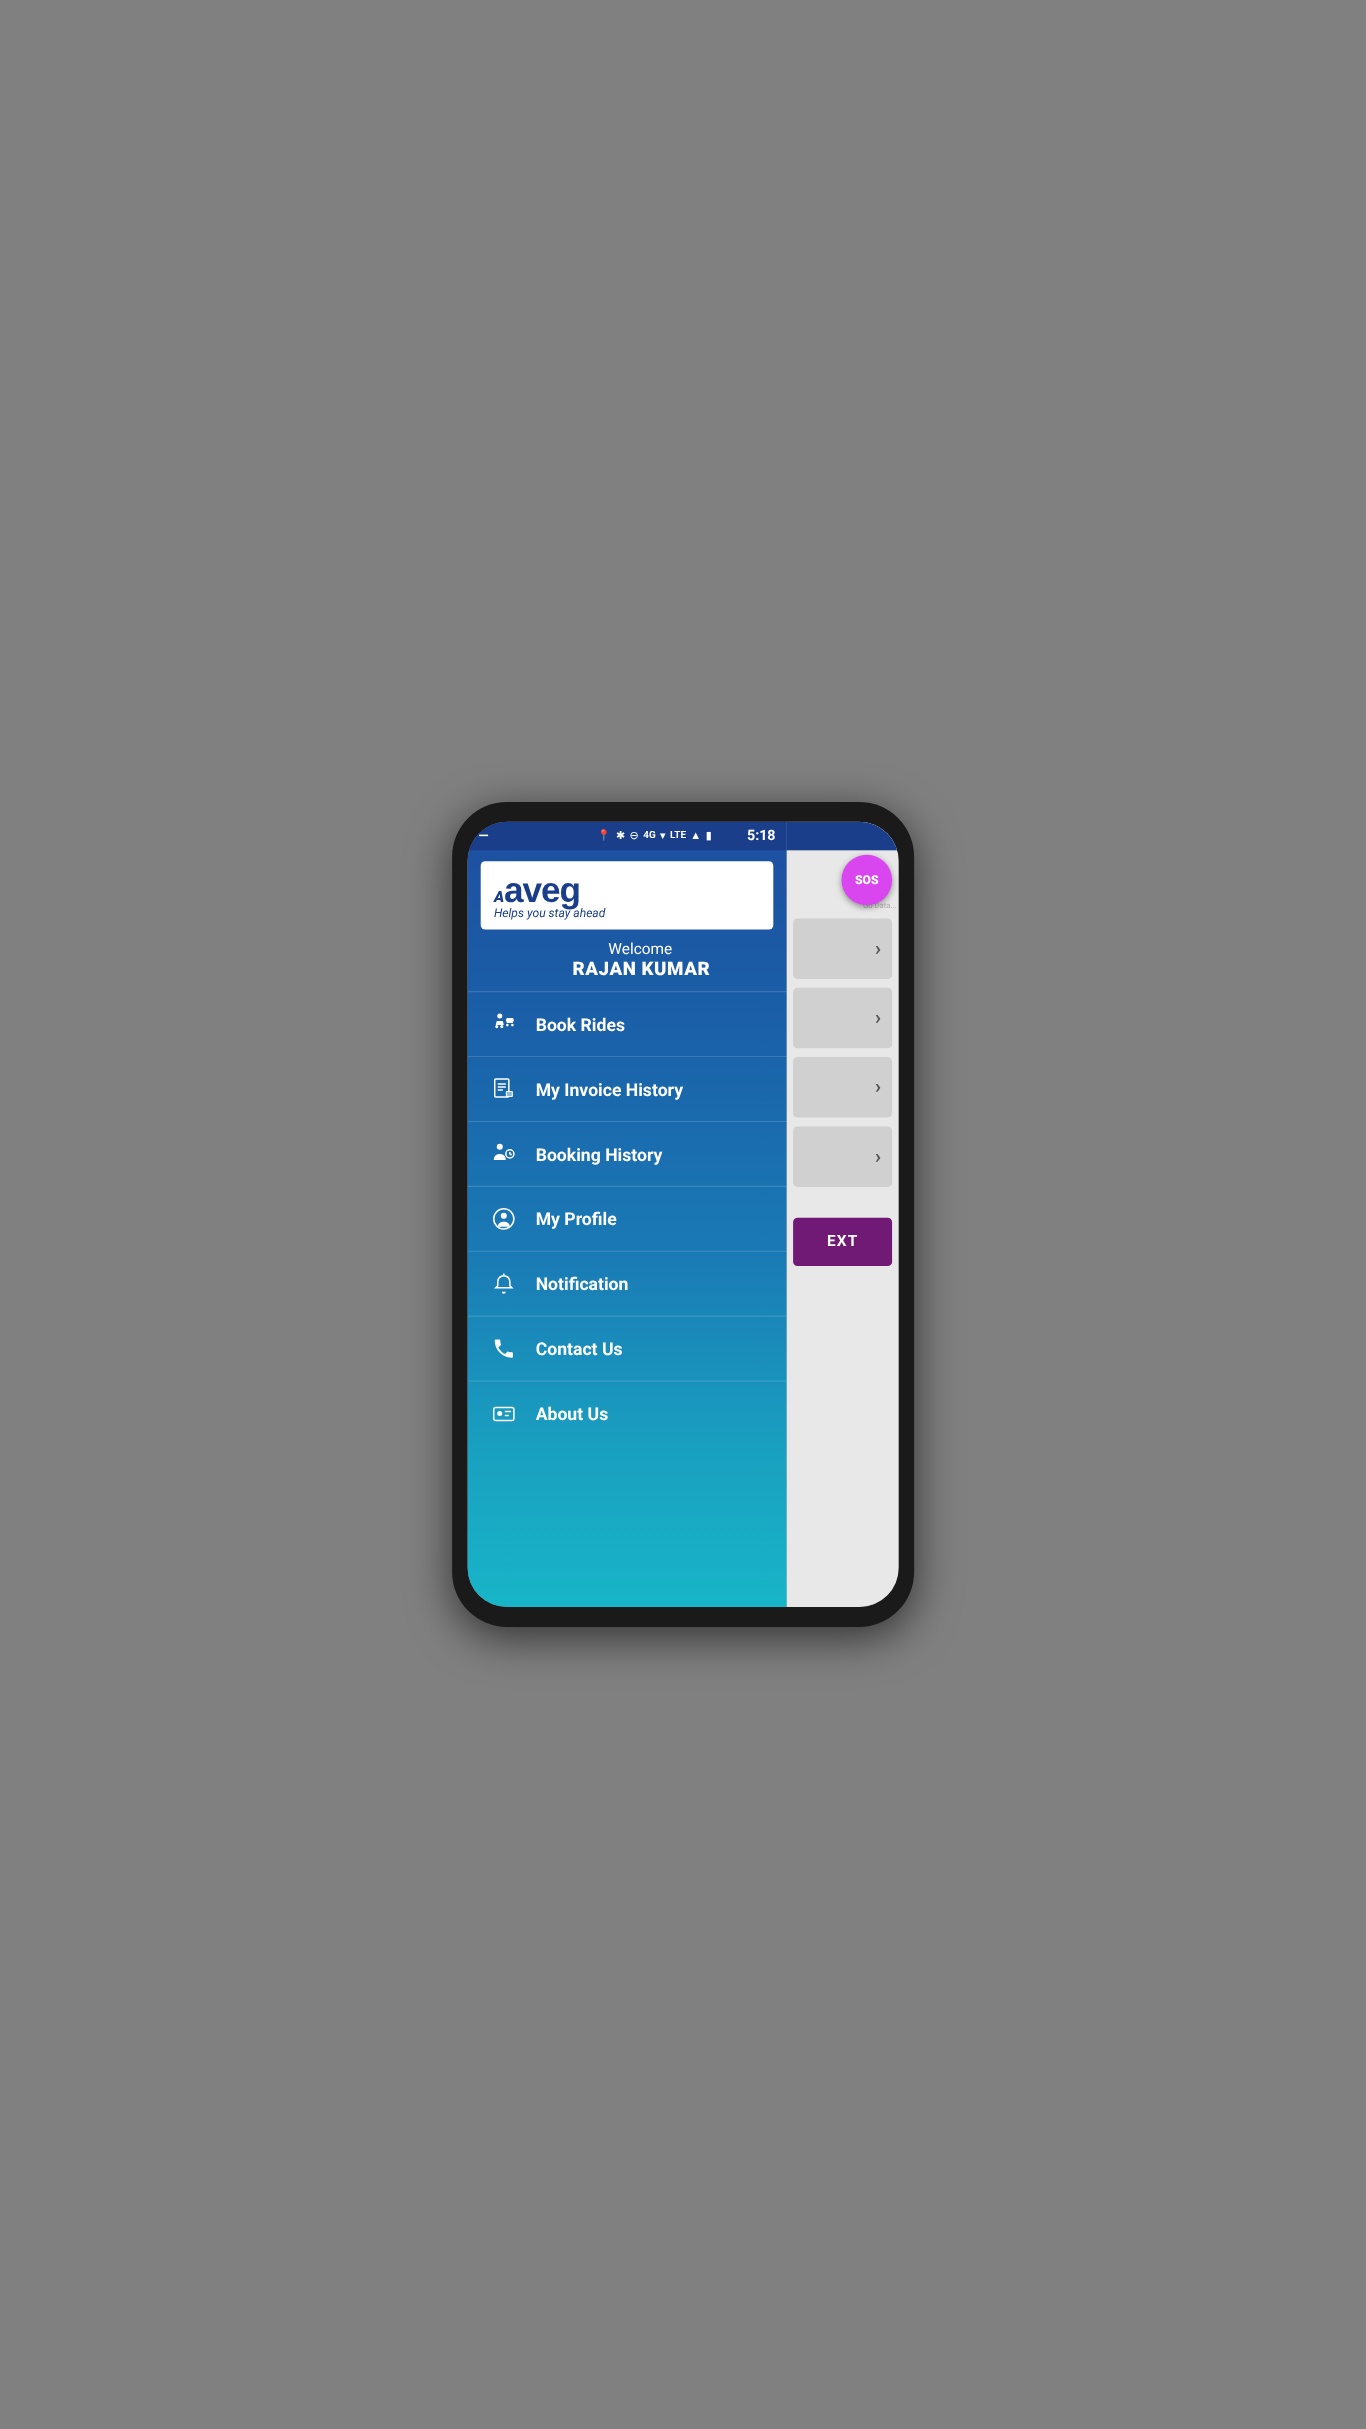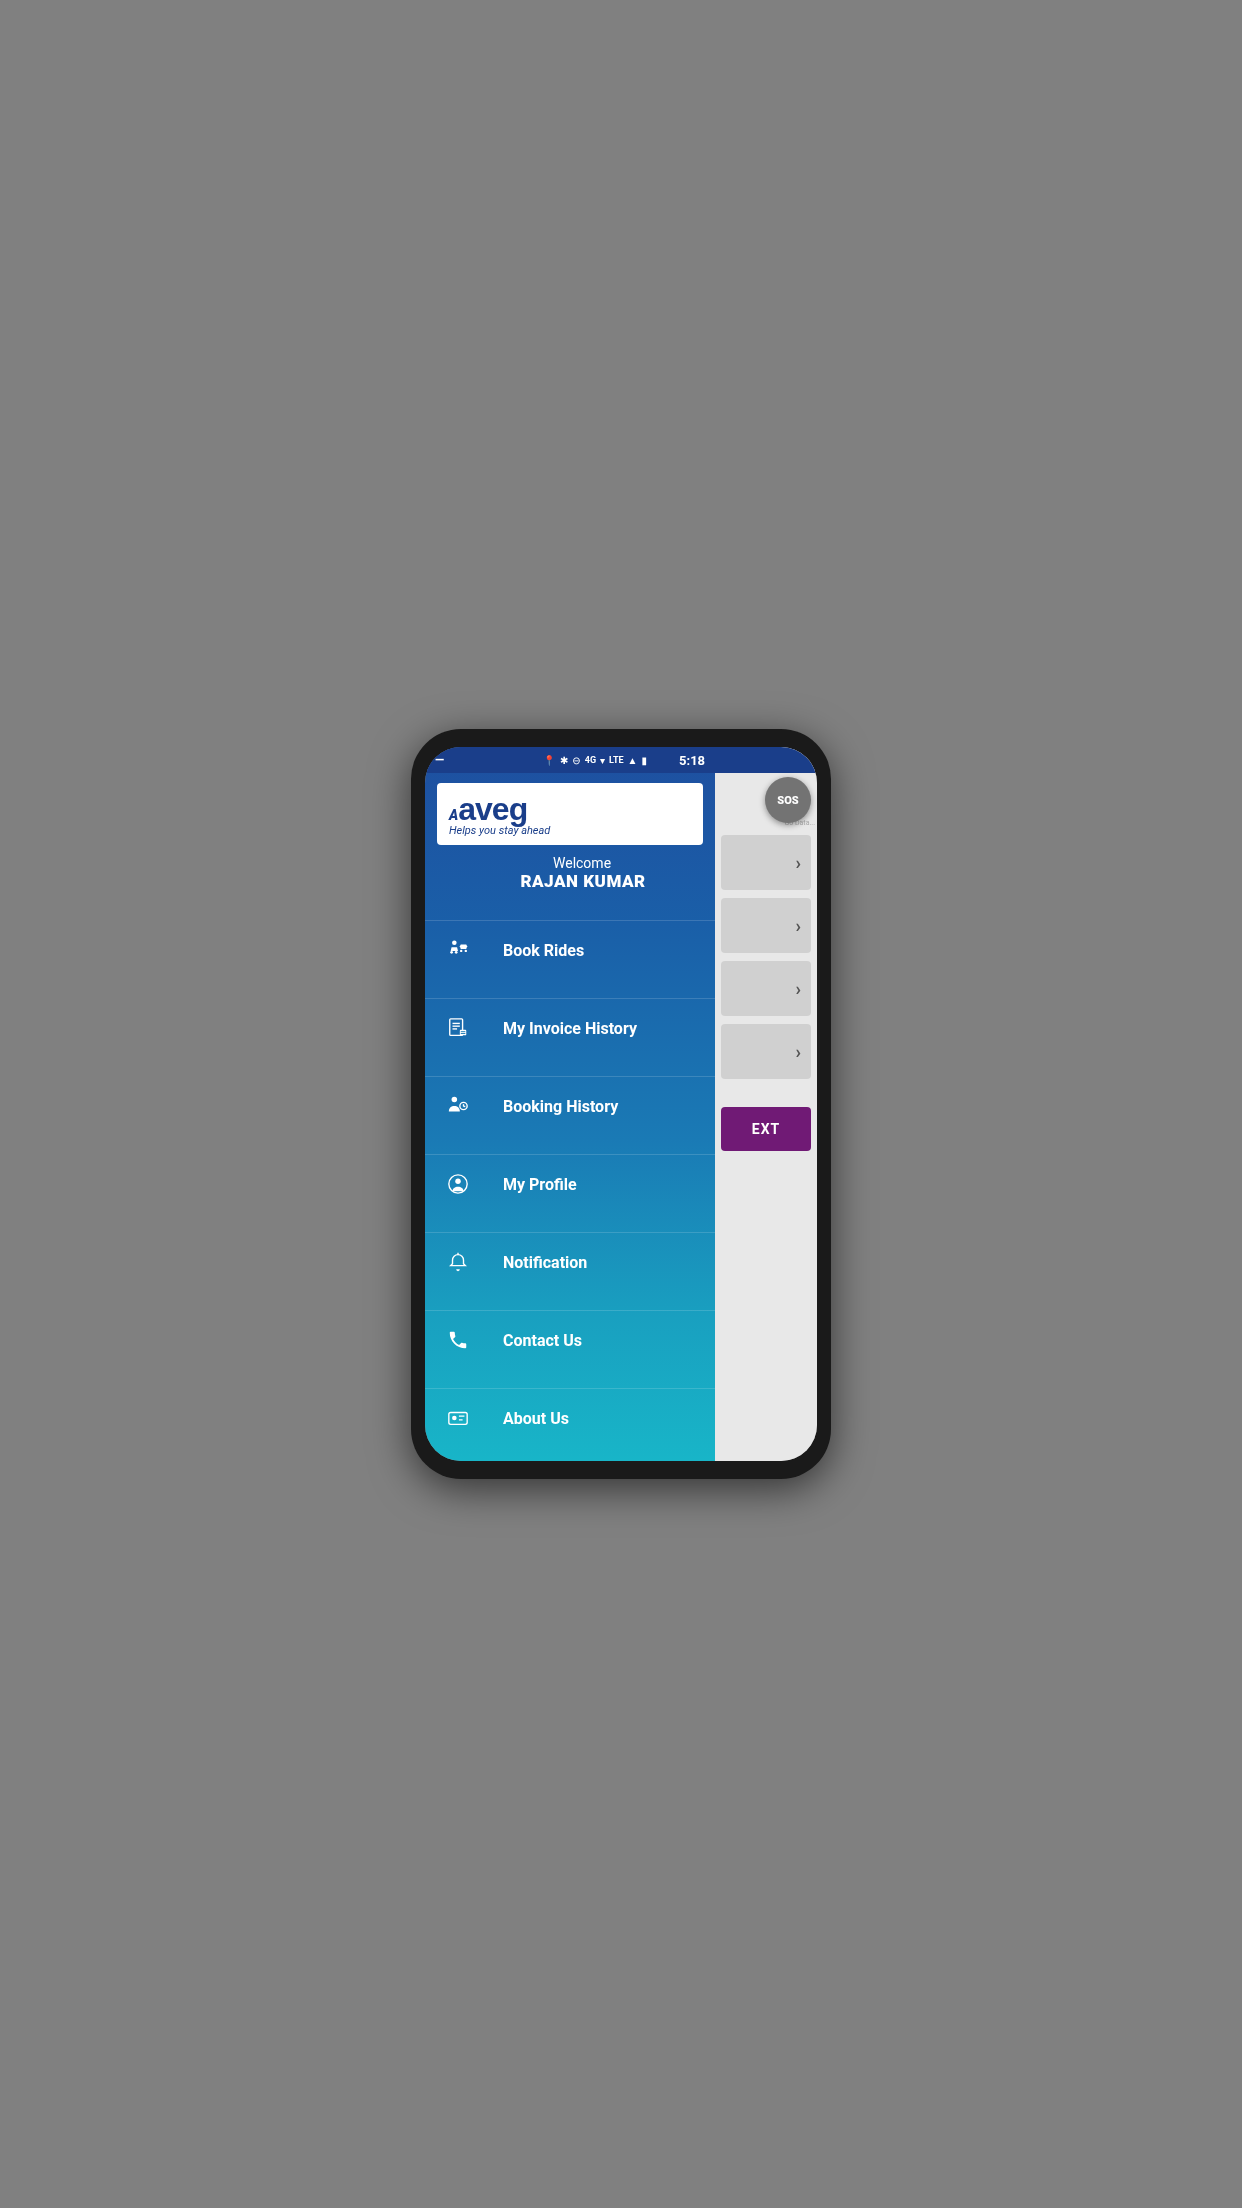--- a/index.html
+++ b/index.html
@@ -135,22 +135,21 @@
       flex: 1;
       margin-top: 4px;
     }
 
     .menu-item {
       display: flex;
       align-items: center;
       padding: 16px 20px;
       border-top: 1px solid rgba(255,255,255,0.15);
       cursor: pointer;
-      gap: 32px;
-      margin-top: 19px;
+      gap: 16px;
     }
 
     .menu-icon {
       width: 26px;
       height: 26px;
       display: flex;
       align-items: center;
       justify-content: center;
       flex-shrink: 0;
     }
@@ -184,21 +183,21 @@
       justify-content: flex-end;
       padding: 0 8px;
     }
 
     .sos-button {
       position: absolute;
       top: 30px;
       right: 6px;
       width: 46px;
       height: 46px;
-      background: #737373;
+      background: #d946ef;
       border-radius: 50%;
       display: flex;
       flex-direction: column;
       align-items: center;
       justify-content: center;
       z-index: 5;
       box-shadow: 0 2px 6px rgba(0,0,0,0.4);
     }
 
     .sos-text {

